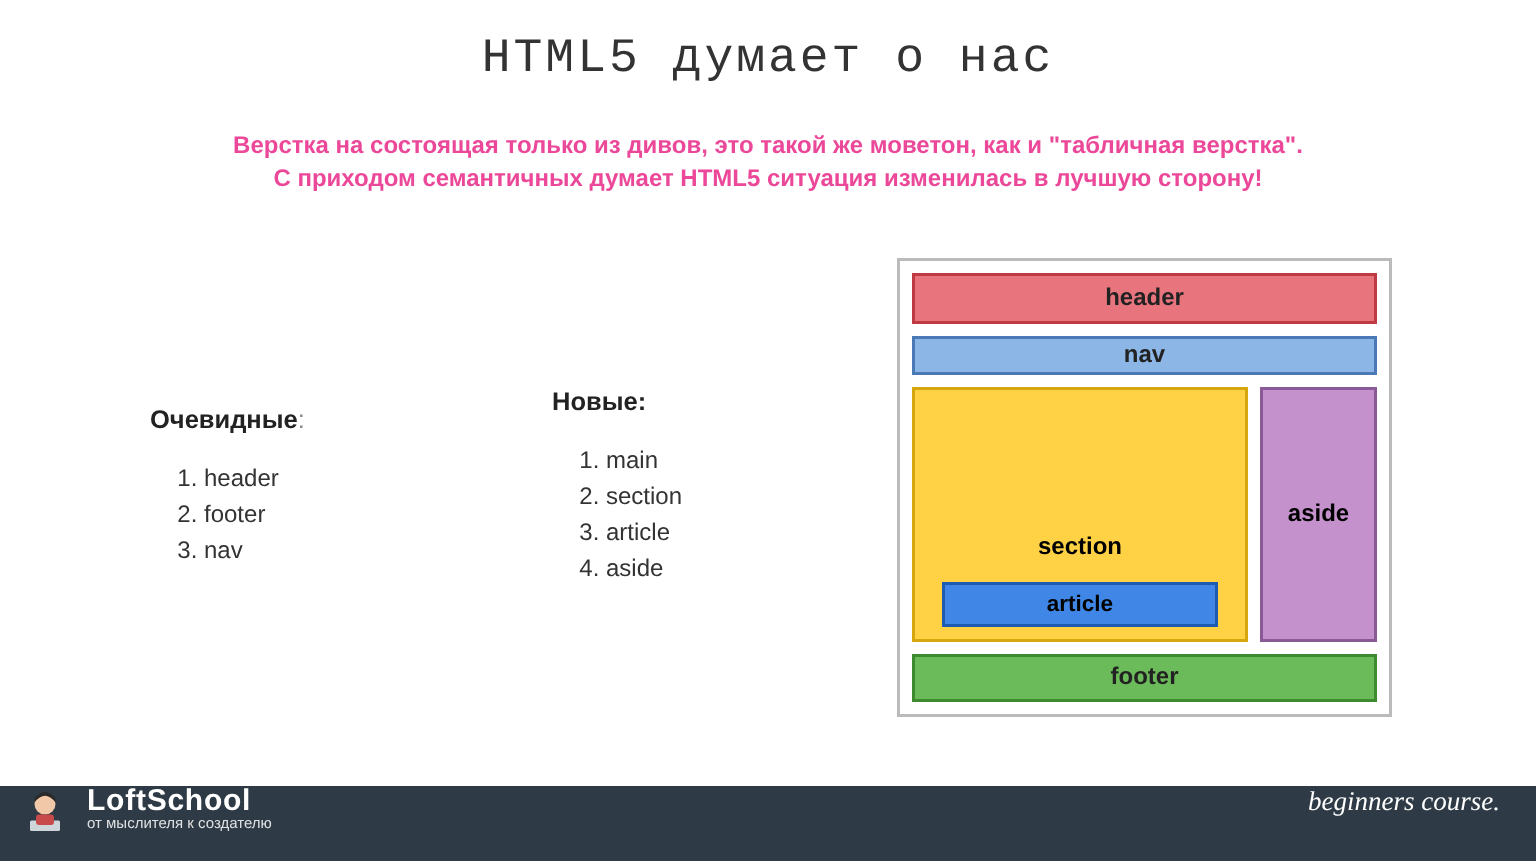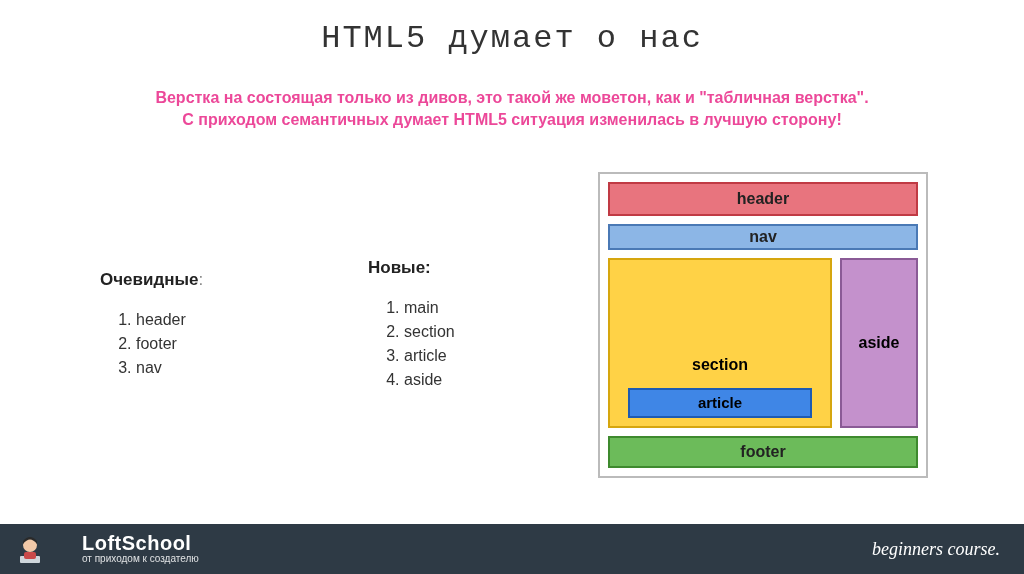--- a/index.html
+++ b/index.html
@@ -113,23 +113,21 @@
   .d-footer { background:#6cbb5a; border-color:#3e8a2e; height:32px; }
 
   .footer-bar {
     position: absolute;
     bottom: 0;
     left: 0;
     width: 100%;
     height: 50px;
     background: #2e3a45;
     display: flex;
-    align-items: center;
     color: #fff;
-    gap: 24px;
   }
   .avatar {
     width: 32px; height: 32px;
     margin-left: 14px;
     position: relative;
   }
   .avatar svg { width:100%; height:100%; }
   .brand {
     margin-left: 12px;
     display:flex;
@@ -198,16 +196,16 @@
   <div class="avatar">
     <svg viewBox="0 0 32 32">
       <rect x="6" y="23" width="20" height="7" rx="1" fill="#cfd6db"></rect>
       <circle cx="16" cy="12" r="7" fill="#f2c9a8"></circle>
       <path d="M9 11 Q16 2 23 11 L23 8 Q16 0 9 8 Z" fill="#2a2a2a"></path>
       <rect x="10" y="19" width="12" height="7" rx="2" fill="#c94a4a"></rect>
     </svg>
   </div>
   <div class="brand">
     <span class="brand-name">LoftSchool</span>
-    <span class="brand-sub">от приходом к создателю</span>
+    <span class="brand-sub">от мыслителя к создателю</span>
   </div>
   <div class="course">beginners course.</div>
 </div>
 
 </body></html>

